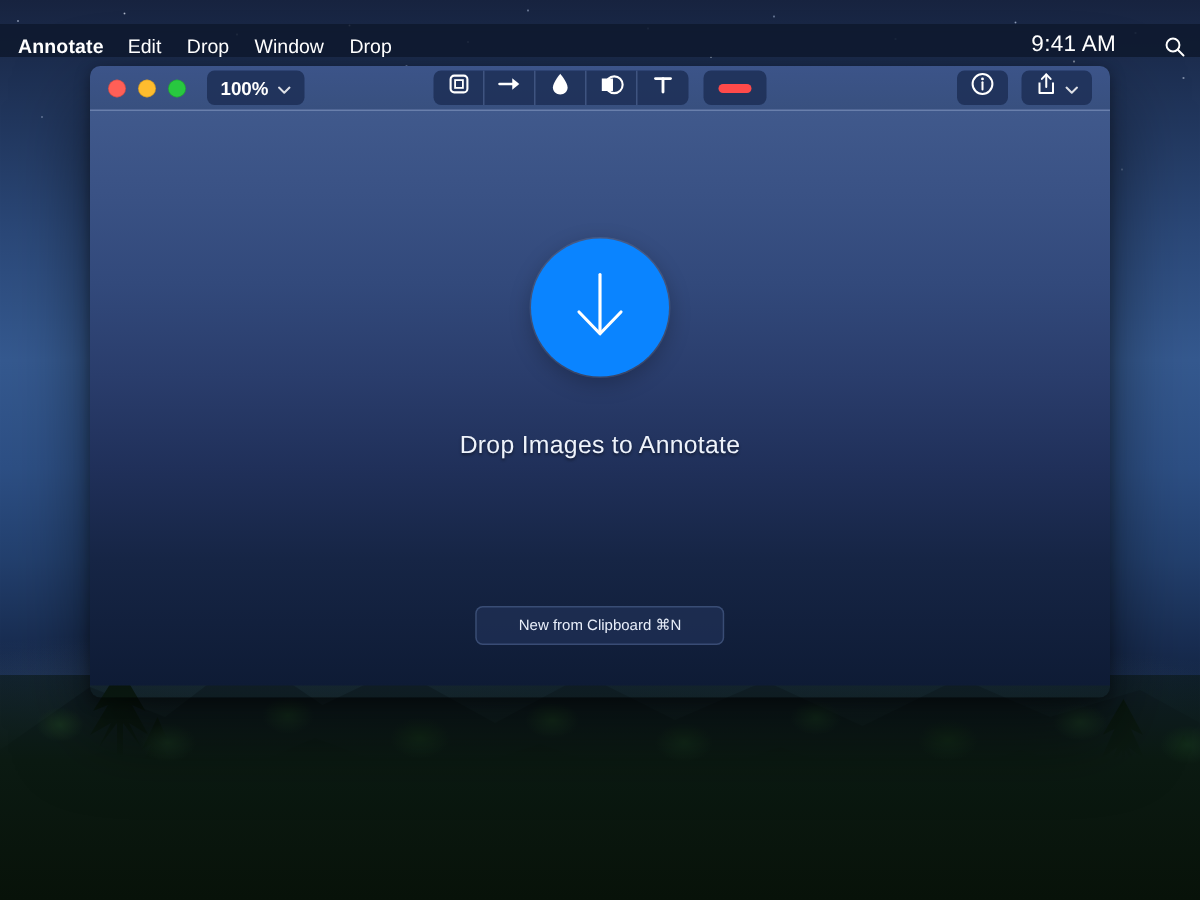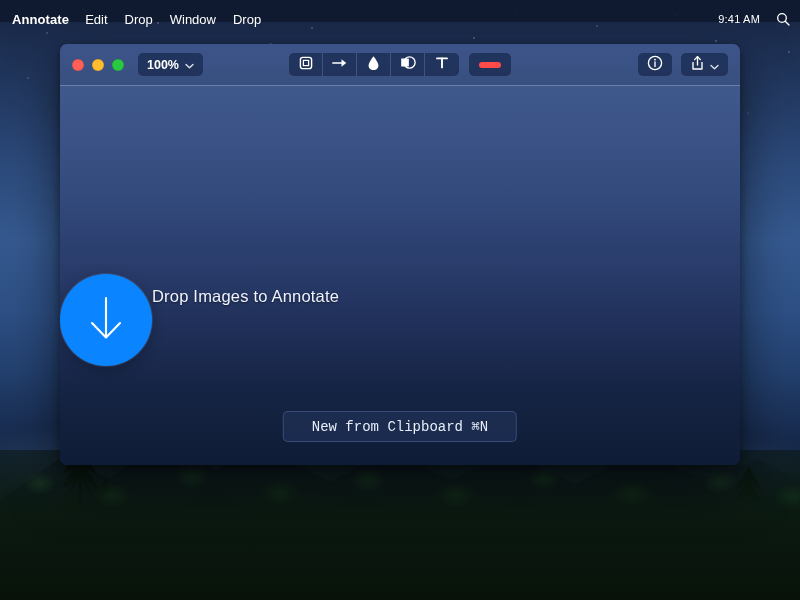--- a/index.html
+++ b/index.html
@@ -86,43 +86,43 @@
       radial-gradient(27px 18px at 57% 30%, #122a1a, transparent 72%),
       radial-gradient(24px 16px at 68% 19%, #153020, transparent 72%),
       radial-gradient(28px 19px at 79% 29%, #112818, transparent 72%),
       radial-gradient(25px 17px at 90% 21%, #163020, transparent 72%),
       radial-gradient(26px 18px at 99% 31%, #122b1a, transparent 72%),
       linear-gradient(180deg, rgba(9,22,16,.55) 0%, #0b1a12 38%, #081209 100%);
   }
 
   
   #menubar {
-    position:absolute; left:0; top:0; width:800px; height:22px;
+    position:absolute; left:0; top:16px; width:800px; height:22px;
     background:rgba(14,24,45,.86);
-    display:flex; align-items:center;
+    display:flex; align-items:flex-end;
     color:#ffffff; font-size:13px;
     padding:16px 10px 0 12px;
     z-index:50;
   }
   #menubar .apptitle { font-weight:bold; margin-right:16px; letter-spacing:.1px; }
   #menubar .mi { margin-right:17px; cursor:default; }
   #menubar .spacer { flex:1; }
-  #menubar .clock { font-size:11px; margin-right:16px; letter-spacing:.2px; }
+  #menubar .clock { font-size:15px; margin-right:32px; letter-spacing:.2px; }
   #menubar .searchico { display:flex; align-items:center; }
 
   
   #window {
     position:absolute; left:60px; top:44px; width:680px; height:421px;
     border-radius:7px;
     overflow:hidden;
     box-shadow:0 22px 50px rgba(0,0,0,.55), 0 3px 10px rgba(0,0,0,.4);
     z-index:20;
   }
   #titlebar {
-    position:relative; height:42px;
+    position:relative; height:30px;
     background:linear-gradient(180deg,#3c5489 0%,#38507f 100%);
     display:flex; align-items:center;
     padding:0 12px;
     border-bottom:1px solid rgba(160,180,215,.45);
   }
   .traffic { display:flex; gap:8px; align-items:center; margin-right:12px; }
   .light { width:12px; height:12px; border-radius:50%; }
   .light.red    { background:#ff5f57; box-shadow:inset 0 0 0 .5px rgba(0,0,0,.18); }
   .light.yellow { background:#febc2e; box-shadow:inset 0 0 0 .5px rgba(0,0,0,.18); }
   .light.green  { background:#28c840; box-shadow:inset 0 0 0 .5px rgba(0,0,0,.18); }
@@ -167,42 +167,42 @@
     height:23px; display:flex; align-items:center; justify-content:center;
     gap:5px; padding:0 9px; cursor:default;
   }
 
   
   #canvas {
     position:relative; height:383px;
     background:linear-gradient(180deg,
       #40598c 0%, #3a5285 14%, #32497b 30%,
       #2a3d6c 46%, #20305a 62%, #162545 78%, #0e1b35 100%);
-    display:flex; flex-direction:row; align-items:center;
+    display:flex; flex-direction:column; align-items:center;
   }
   #dropcircle {
     width:92px; height:92px; border-radius:50%;
     background:#0a84ff;
     margin-top:85px;
     display:flex; align-items:center; justify-content:center;
     box-shadow:0 0 0 1px rgba(255,255,255,.10), 0 4px 14px rgba(0,0,0,.25);
   }
   #droplabel {
     margin-top:37px;
     color:#eef3fb; font-size:16.5px; letter-spacing:.2px;
     text-shadow:0 1px 2px rgba(0,0,0,.45);
   }
   #clipbtn {
     position:absolute; bottom:27px; left:50%; transform:translateX(-50%);
     background:rgba(31,48,84,.78);
     border:1px solid rgba(130,155,205,.30);
     border-radius:5px;
-    color:#e8eefa; font-size:14px;
+    color:#e8eefa; font-size:10px;
     padding:6px 28px; cursor:default; white-space:nowrap;
-    font-family:Liberation Mono, monospace;
+    font-family:Liberation Sans, sans-serif;
   }
 </style>
 </head>
 <body>
 
 <div id="desktop">
 
   <div id="stars"></div>
   <div id="mountain-haze"></div>
 

